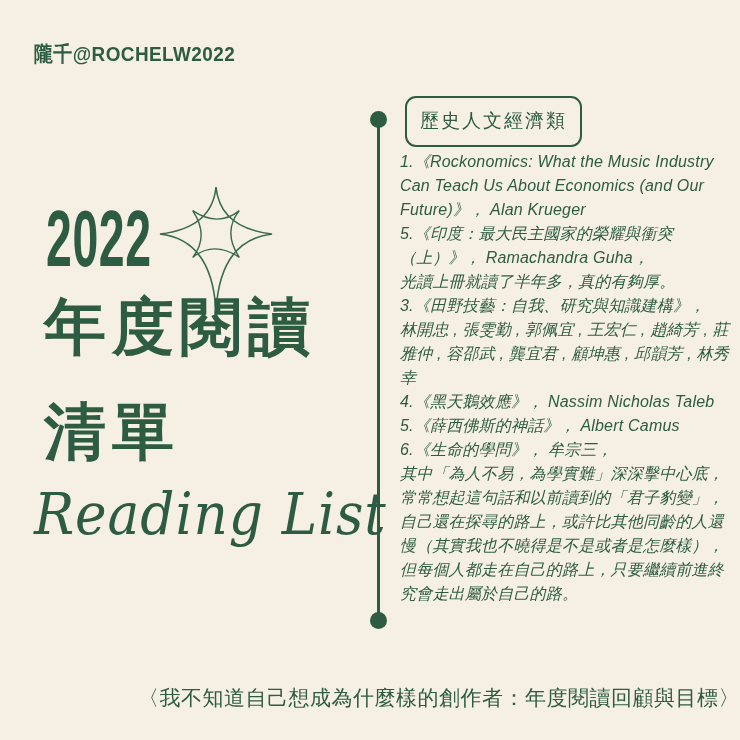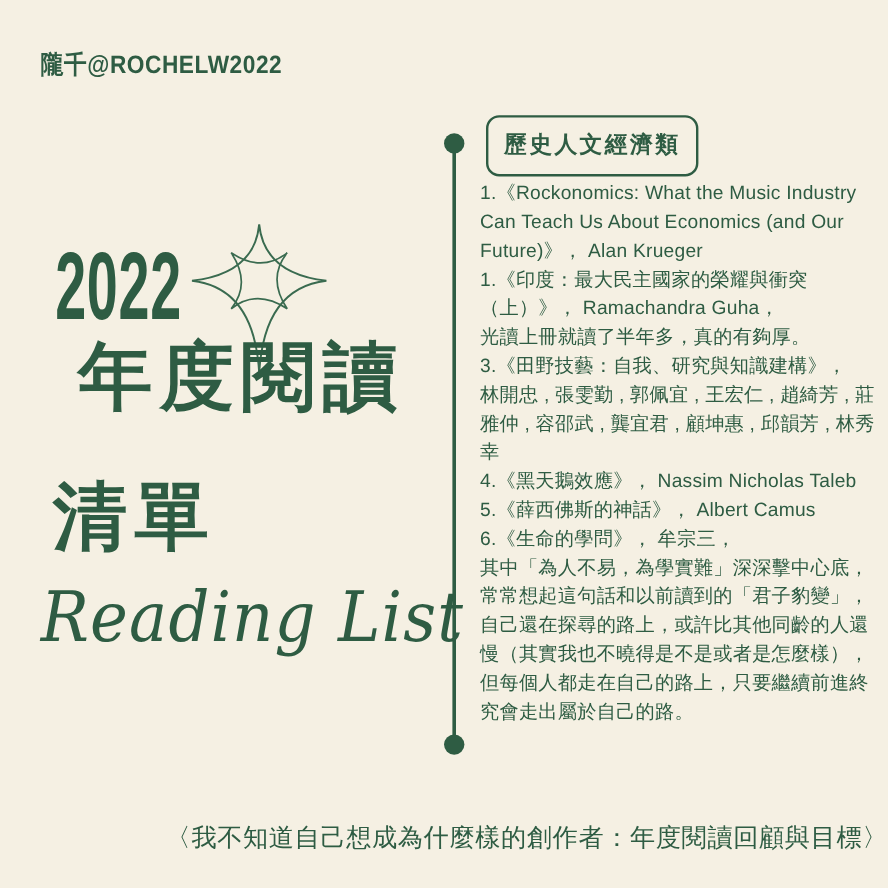--- a/index.html
+++ b/index.html
@@ -25,21 +25,21 @@
   }
   .sparkle {
     position: absolute; left: 159px; top: 186px;
     width: 114px; height: 126px;
   }
   .title-cjk {
     position: absolute; left: 44px;
     font-size: 62px; font-weight: 600; line-height: 66px;
     letter-spacing: 6px; white-space: nowrap;
   }
-  .title-line1 { top: 282px; margin-left: 21px; }
+  .title-line1 { top: 294px; }
   .title-line2 { top: 383px; margin-top: 16px; }
   .subtitle-script {
     position: absolute; left: 34px; top: 474px;
     font-family: "DejaVu Serif", "Liberation Serif", serif;
     font-style: italic; font-weight: 400;
     font-size: 58px; line-height: 80px;
     transform: scaleX(0.92); transform-origin: left top;
     white-space: nowrap; letter-spacing: 1px;
   }
   .timeline-line {
@@ -50,32 +50,32 @@
     position: absolute; left: 370px;
     width: 17px; height: 17px; border-radius: 50%;
     background: #2e5c43;
   }
   .dot-top { top: 111px; }
   .dot-bottom { top: 612px; }
   .category-badge {
     position: absolute; left: 405px; top: 96px;
     border: 2.5px solid #2e5c43; border-radius: 11px;
     padding: 10px 13px 11px 13px;
-    font-size: 19px; font-weight: 700; letter-spacing: 2px;
+    font-size: 19px; font-weight: 400; letter-spacing: 2px;
     white-space: nowrap;
     background: transparent;
   }
   .book-list {
     position: absolute; left: 400px; top: 150px;
     width: 332px;
     font-size: 16px; line-height: 24px;
     font-weight: 500;
     letter-spacing: 0.2px;
   }
-  .book-list p { margin: 0; }
+  .book-list p { margin: 0; font-style: italic; }
   .footer {
     position: absolute; left: 0; right: 0; top: 684px;
     text-align: right;
     font-size: 21px; letter-spacing: 0.5px;
     white-space: nowrap;
   }
 </style>
 </head>
 <body>
 
@@ -95,21 +95,21 @@
 <div class="timeline-line"></div>
 <div class="timeline-dot dot-top"></div>
 <div class="timeline-dot dot-bottom"></div>
 
 <div class="category-badge">
   <span>歷史人文經濟類</span>
 </div>
 
 <div class="book-list">
     <p>1.《Rockonomics: What the Music Industry Can Teach Us About Economics (and Our Future)》， Alan Krueger</p>
-    <p>1.《印度：最大民主國家的榮耀與衝突（上）》， Ramachandra Guha，</p>
+    <p>5.《印度：最大民主國家的榮耀與衝突（上）》， Ramachandra Guha，</p>
     <p>光讀上冊就讀了半年多，真的有夠厚。</p>
     <p>3.《田野技藝：自我、研究與知識建構》，</p>
     <p>林開忠 , 張雯勤 , 郭佩宜 , 王宏仁 , 趙綺芳 , 莊雅仲 , 容邵武 , 龔宜君 , 顧坤惠 , 邱韻芳 , 林秀幸</p>
     <p>4.《黑天鵝效應》， Nassim Nicholas Taleb</p>
     <p>5.《薛西佛斯的神話》， Albert Camus</p>
     <p>6.《生命的學問》， 牟宗三，</p>
     <p>其中「為人不易，為學實難」深深擊中心底，常常想起這句話和以前讀到的「君子豹變」，自己還在探尋的路上，或許比其他同齡的人還慢（其實我也不曉得是不是或者是怎麼樣），但每個人都走在自己的路上，只要繼續前進終究會走出屬於自己的路。</p>
   </div>
 
 <div class="footer">〈我不知道自己想成為什麼樣的創作者：年度閱讀回顧與目標〉</div>

